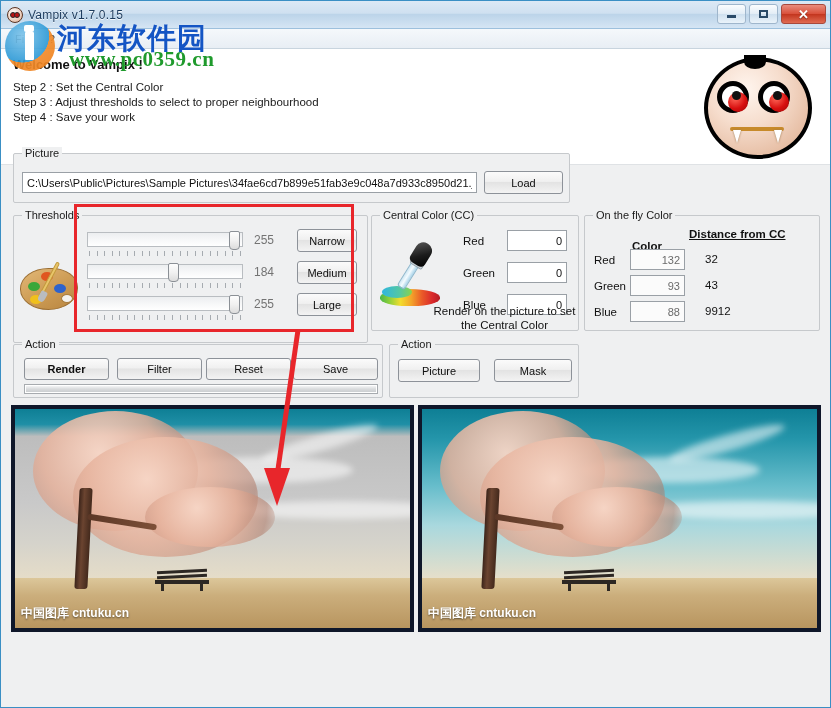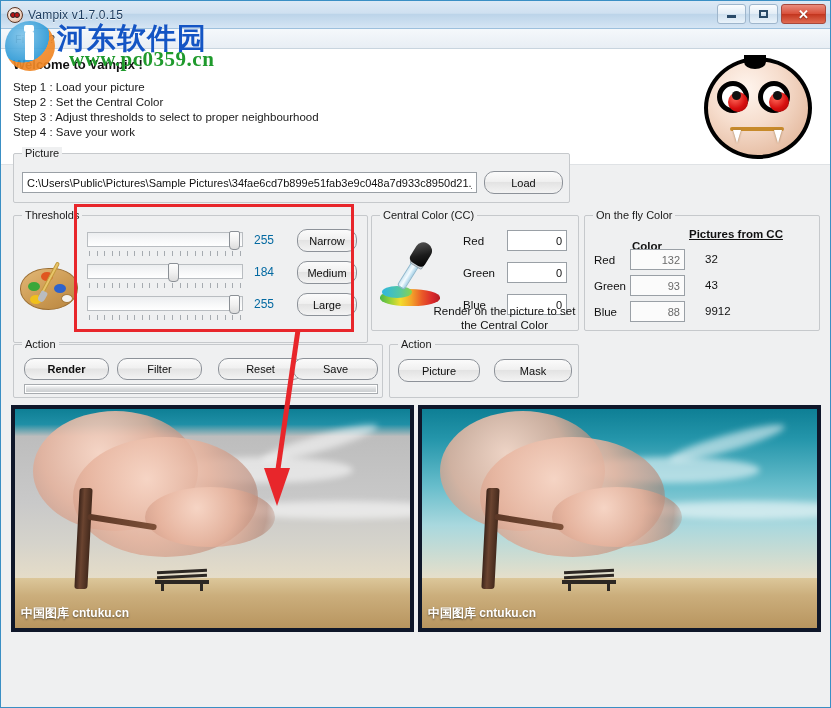--- a/index.html
+++ b/index.html
@@ -190,21 +190,21 @@
   
   .textbox {
     border: 1px solid #9aa0a6;
     background: #fff;
     font-size: 11px; color: #111;
     padding: 3px 4px;
     font-family: "Liberation Sans", sans-serif;
   }
   .btn {
     border: 1px solid #8d9299;
-    border-radius: 10px;
+    border-radius: 3px;
     background: linear-gradient(to bottom, #fbfbfb 0%, #f0f0f0 45%, #e3e3e3 50%, #f3f3f3 100%);
     font-size: 11px; color: #0f0f0f;
     display: flex; align-items: center; justify-content: center;
     font-family: "Liberation Sans", sans-serif;
   }
   .btn.bold { font-weight: bold; }
 
   .slider { position: absolute; }
   .slider .track {
     position: absolute; left: 0; top: 0; right: 0; height: 15px;
@@ -216,21 +216,21 @@
     width: 11px; height: 19px;
     background: linear-gradient(to bottom, #fdfdfd 0%, #f1f1f1 50%, #dcdcdc 100%);
     border: 1px solid #8b9096;
     border-radius: 2px 2px 4px 4px;
   }
   .slider .ticks {
     position: absolute; left: 2px; right: 2px; top: 19px; height: 6px;
     display: flex; justify-content: space-between;
   }
   .slider .ticks i { width: 1px; height: 5px; background: #a6abb0; display: block; }
-  .sval { position: absolute; font-size: 12px; color: #0369a1; }
+  .sval { position: absolute; font-size: 12px; color: #737373; }
 
   .progress {
     position: absolute;
     border: 1px solid #a7abaf;
     background: #fff;
     padding: 1px;
   }
   .progress .fill {
     width: 100%; height: 100%;
     background: linear-gradient(to bottom, #f3f4f5 0%, #d9dbdd 50%, #cccfd1 100%);
@@ -395,21 +395,20 @@
   </div>
 
   <div class="menubar">
     <div class="menu-item">File</div>
     <div class="menu-item">?</div>
   </div>
 
   <div class="header">
     <div class="welcome">Welcome to Vampix !</div>
     <div class="steps">
-      <div>Step 1 : Load your picture</div>
       <div>Step 2 : Set the Central Color</div>
       <div>Step 3 : Adjust thresholds to select to proper neighbourhood</div>
       <div>Step 4 : Save your work</div>
     </div>
 
     <div class="mascot">
       <div class="head"></div>
       <div class="widow"></div>
       <div class="eye l"></div>
       <div class="eye r"></div>
@@ -561,40 +560,40 @@
     <input class="textbox num" style="position: absolute; left: 135px; top: 78px; width: 60px; height: 21px;" value="0">
 
     <div class="lbl" style="left:60px; top:89px; width:145px; text-align:center;">Render on the picture to set</div>
     <div class="lbl" style="left:60px; top:103px; width:145px; text-align:center;">the Central Color</div>
   </div>
 
   <div class="gb" style="left:583px; top:214px; width:236px; height:116px;">
     <div class="gb-title">On the fly Color</div>
 
     <div class="lbl u" style="left:47px; top:12px;margin-top:12px;">Color</div>
-    <div class="lbl u" style="left:104px; top:12px;">Pictures from CC</div>
+    <div class="lbl u" style="left:104px; top:12px;">Distance from CC</div>
 
     <div class="lbl" style="left:9px; top:38px;">Red</div>
     <input class="textbox ro" style="position: absolute; left: 45px; top: 33px; width: 55px; height: 21px;" readonly="" value="132">
     <div class="lbl" style="left:120px; top:37px;">32</div>
 
     <div class="lbl" style="left:9px; top:64px;">Green</div>
     <input class="textbox ro" style="position: absolute; left: 45px; top: 59px; width: 55px; height: 21px;" readonly="" value="93">
     <div class="lbl" style="left:120px; top:63px;">43</div>
 
     <div class="lbl" style="left:9px; top:90px;">Blue</div>
     <input class="textbox ro" style="position: absolute; left: 45px; top: 85px; width: 55px; height: 21px;" readonly="" value="88">
     <div class="lbl" style="left:120px; top:89px;">9912</div>
   </div>
 
   <div class="gb" style="left:12px; top:343px; width:370px; height:54px;">
     <div class="gb-title">Action</div>
     <div class="btn bold" style="position:absolute; left:10px; top:13px; width:85px; height:22px;">Render</div>
     <div class="btn" style="position:absolute; left:103px; top:13px; width:85px; height:22px;">Filter</div>
-    <div class="btn" style="position:absolute; left:204px; top:13px; width:85px; height:22px;">Reset</div>
+    <div class="btn" style="position:absolute; left:192px; top:13px; width:85px; height:22px;">Reset</div>
     <div class="btn" style="position:absolute; left:279px; top:13px; width:85px; height:22px;">Save</div>
     <div class="progress" style="left:10px; top:39px; width:354px; height:10px;">
       <div class="fill"></div>
     </div>
   </div>
 
   <div class="gb" style="left:388px; top:343px; width:190px; height:54px;">
     <div class="gb-title">Action</div>
     <div class="btn" style="position:absolute; left:8px; top:14px; width:82px; height:23px;">Picture</div>
     <div class="btn" style="position:absolute; left:104px; top:14px; width:78px; height:23px;">Mask</div>

